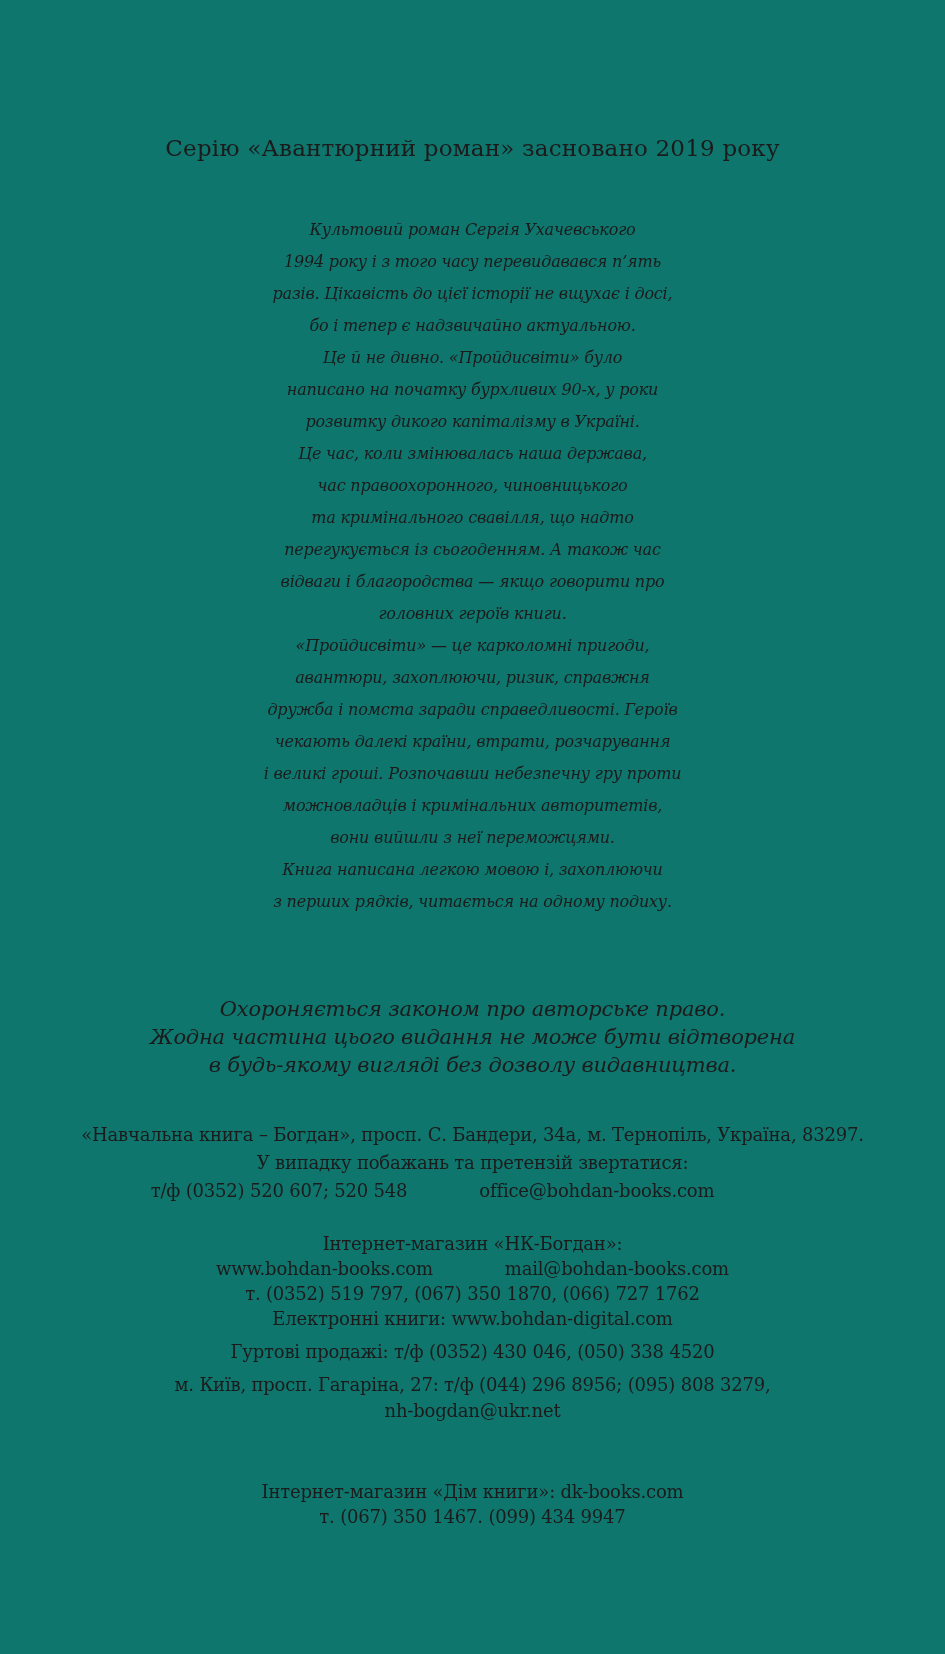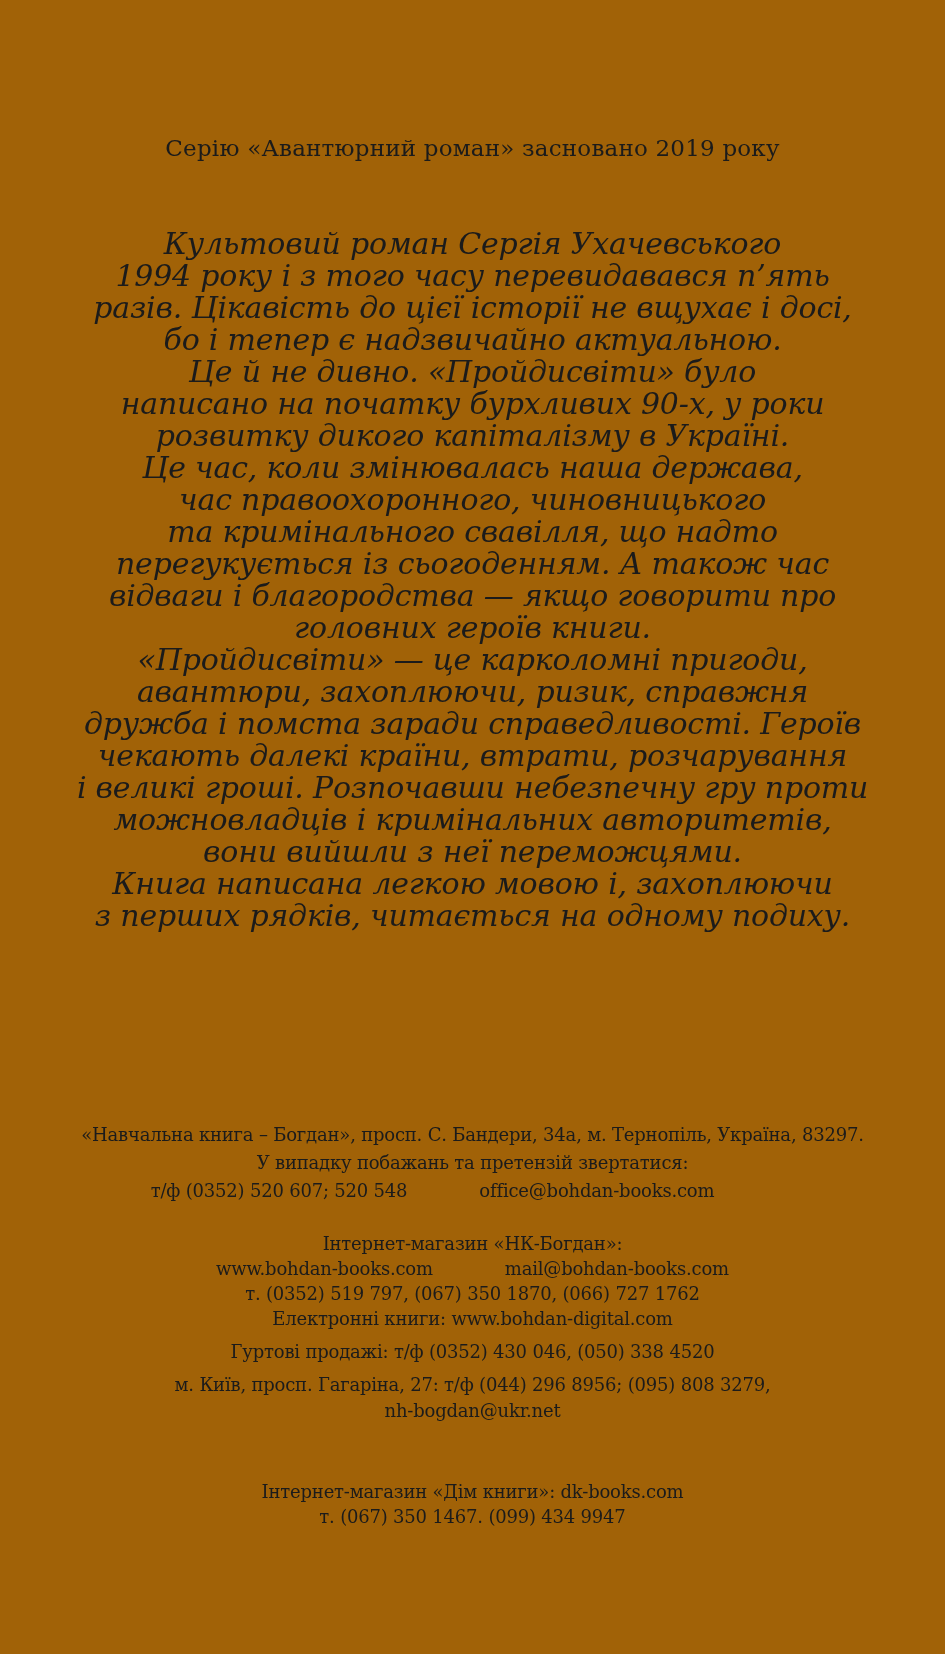--- a/index.html
+++ b/index.html
@@ -1,40 +1,40 @@
 <!DOCTYPE html>
 <html lang="uk"><head>
 <meta charset="utf-8">
 <style>
   html, body { margin: 0; padding: 0; background: #ffffff; }
   .page {
     position: relative;
     width: 945px;
     height: 1654px;
     margin: 0 auto;
-    background: #a16207;
+    background: #0f766e;
     font-family: "DejaVu Serif", "Liberation Serif", serif;
     color: #1b1b1b;
     overflow: hidden;
   }
   .block {
     position: absolute;
     left: 0;
     width: 100%;
     text-align: center;
   }
   .series-note {
     top: 132px;
     font-size: 23px;
     line-height: 32px;
     letter-spacing: 0.2px;
   }
   .annotation {
-    top: 228px;
-    font-size: 30px;
+    top: 214px;
+    font-size: 16px;
     line-height: 32px;
     font-style: italic;
     letter-spacing: -0.2px;
   }
   .copyright {
     top: 995px;
     font-size: 21px;
     line-height: 28px;
     font-style: italic;
     letter-spacing: -0.2px;
@@ -78,20 +78,25 @@
       <div>авантюри, захоплюючи, ризик, справжня</div>
       <div>дружба і помста заради справедливості. Героїв</div>
       <div>чекають далекі країни, втрати, розчарування</div>
       <div>і великі гроші. Розпочавши небезпечну гру проти</div>
       <div>можновладців і кримінальних авторитетів,</div>
       <div>вони вийшли з неї переможцями.</div>
       <div>Книга написана легкою мовою і, захоплюючи</div>
       <div>з перших рядків, читається на одному подиху.</div>
     </div>
 
+  <div class="block copyright">
+      <div>Охороняється законом про авторське право.</div>
+      <div>Жодна частина цього видання не може бути відтворена</div>
+      <div>в будь-якому вигляді без дозволу видавництва.</div>
+    </div>
 
   <div class="block pub pub-a">
     <div>«Навчальна книга – Богдан», просп. С. Бандери, 34а, м. Тернопіль, Україна, 83297.</div>
     <div>У випадку побажань та претензій звертатися:</div>
     <div class="row2 shift-left">
       <span>т/ф (0352) 520 607; 520 548</span>
       <span class="it">office@bohdan-books.com</span>
     </div>
   </div>
 

